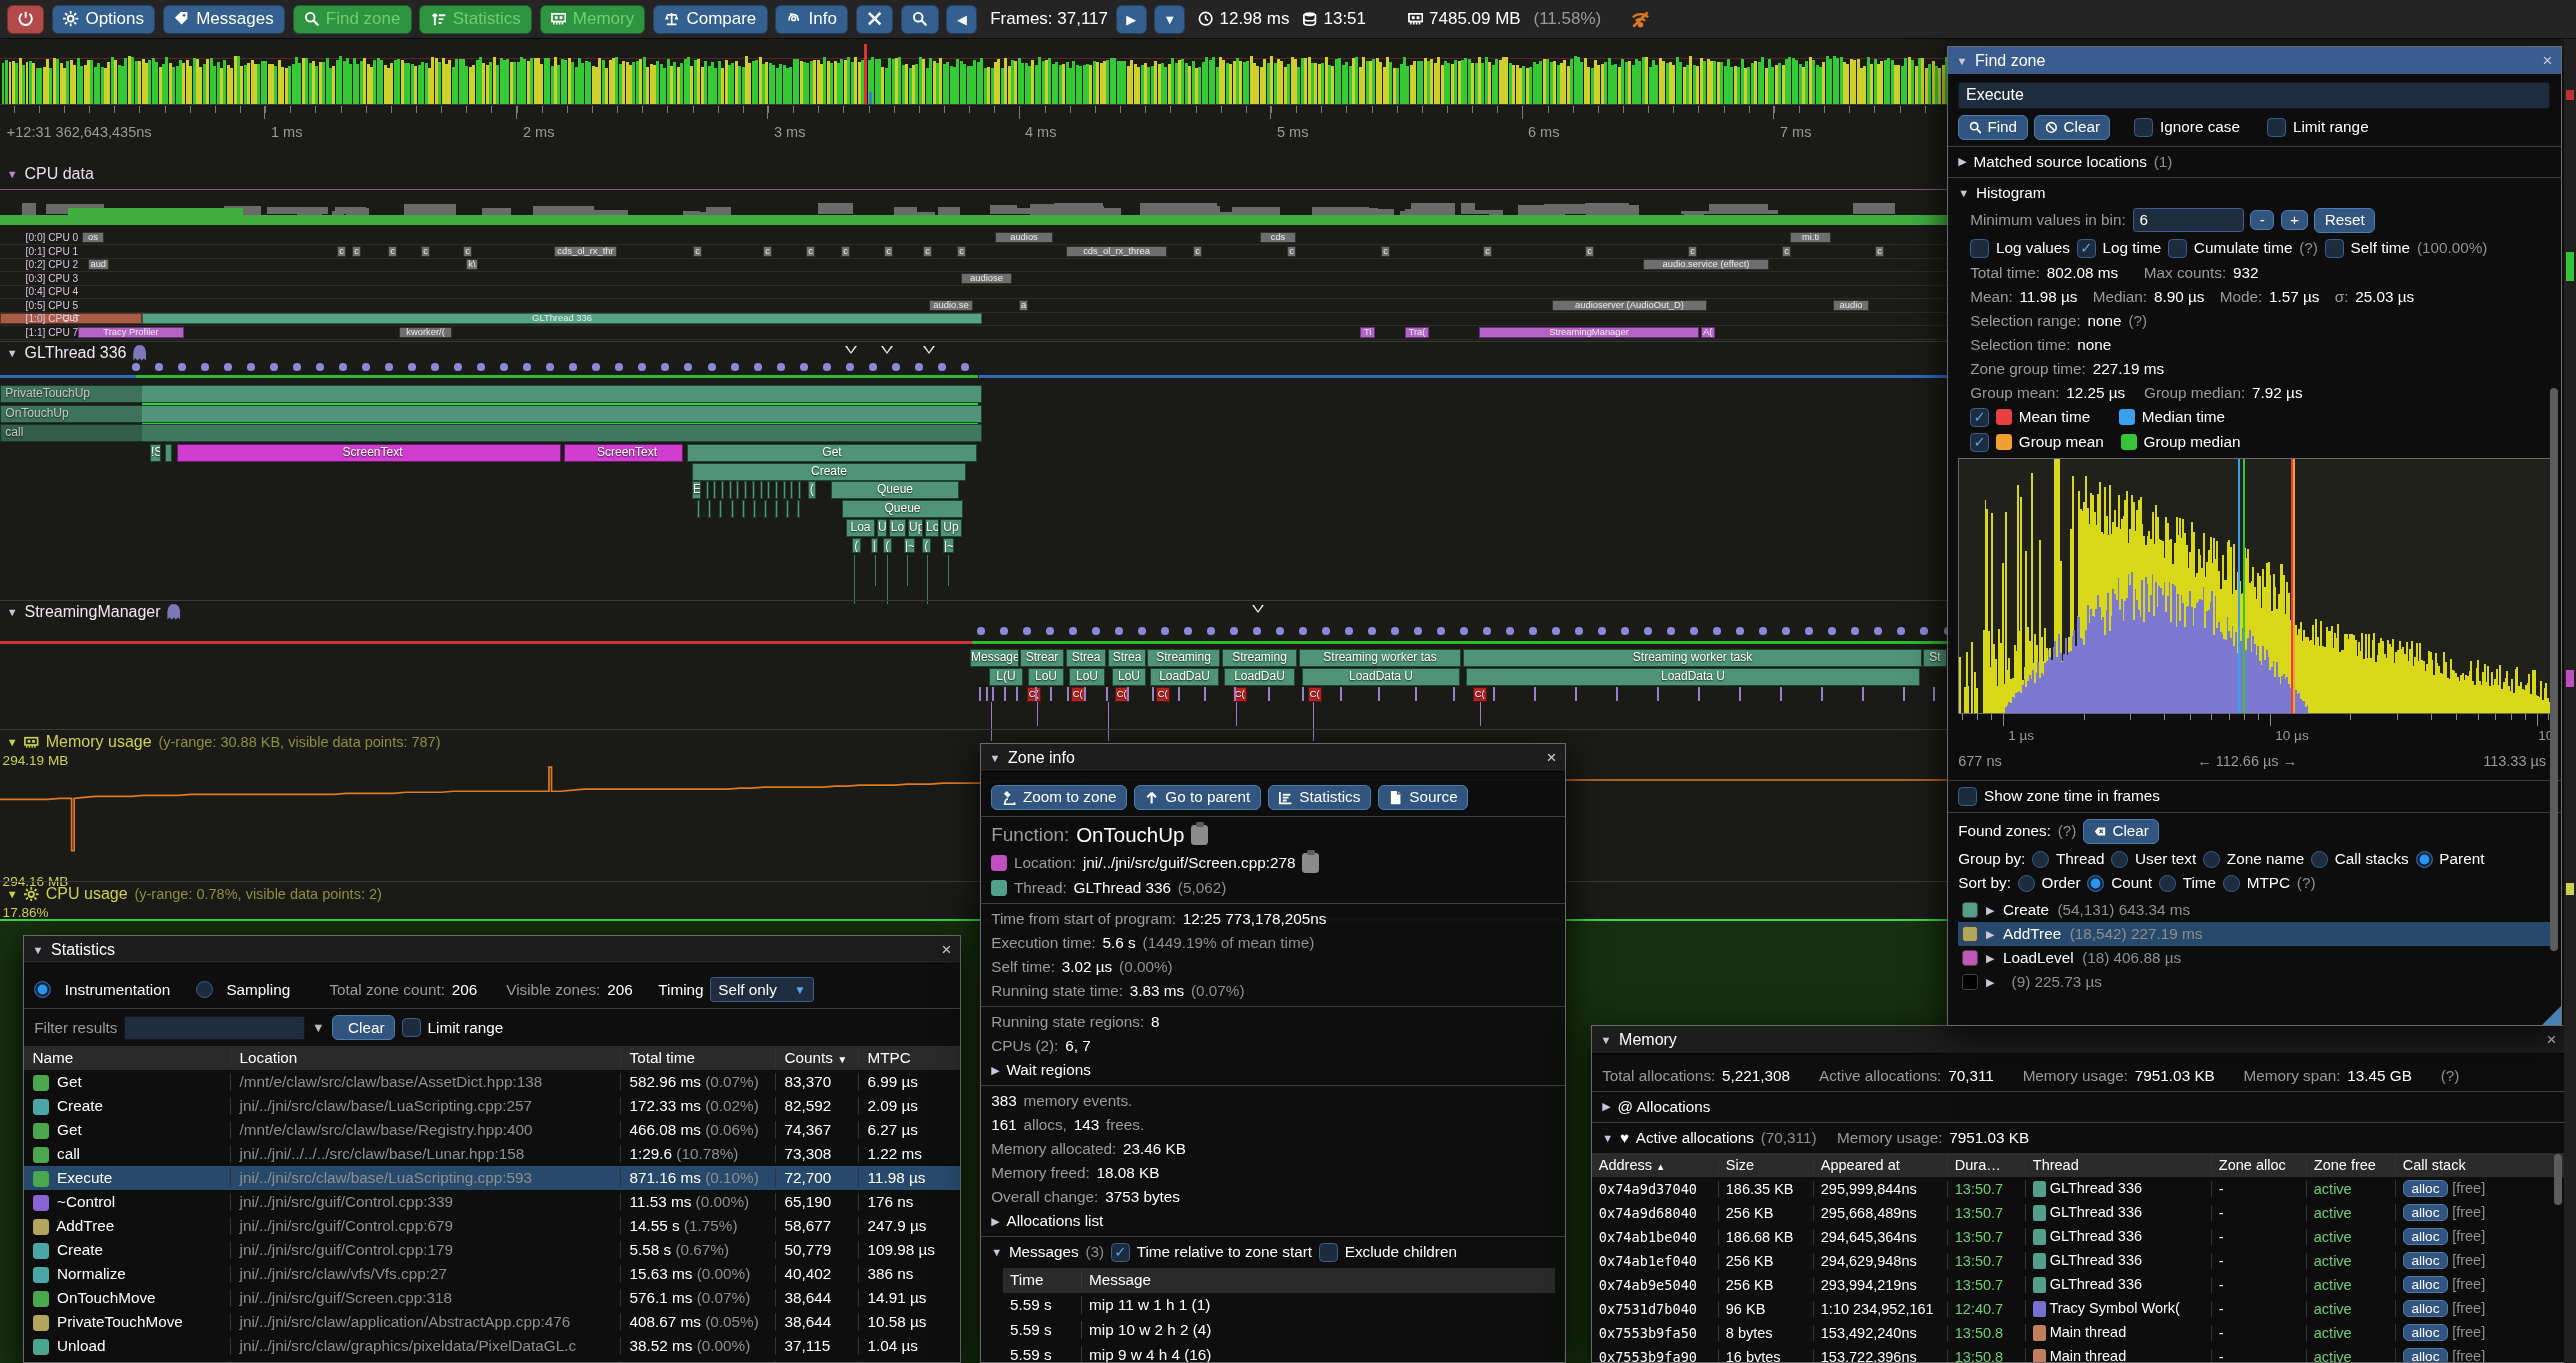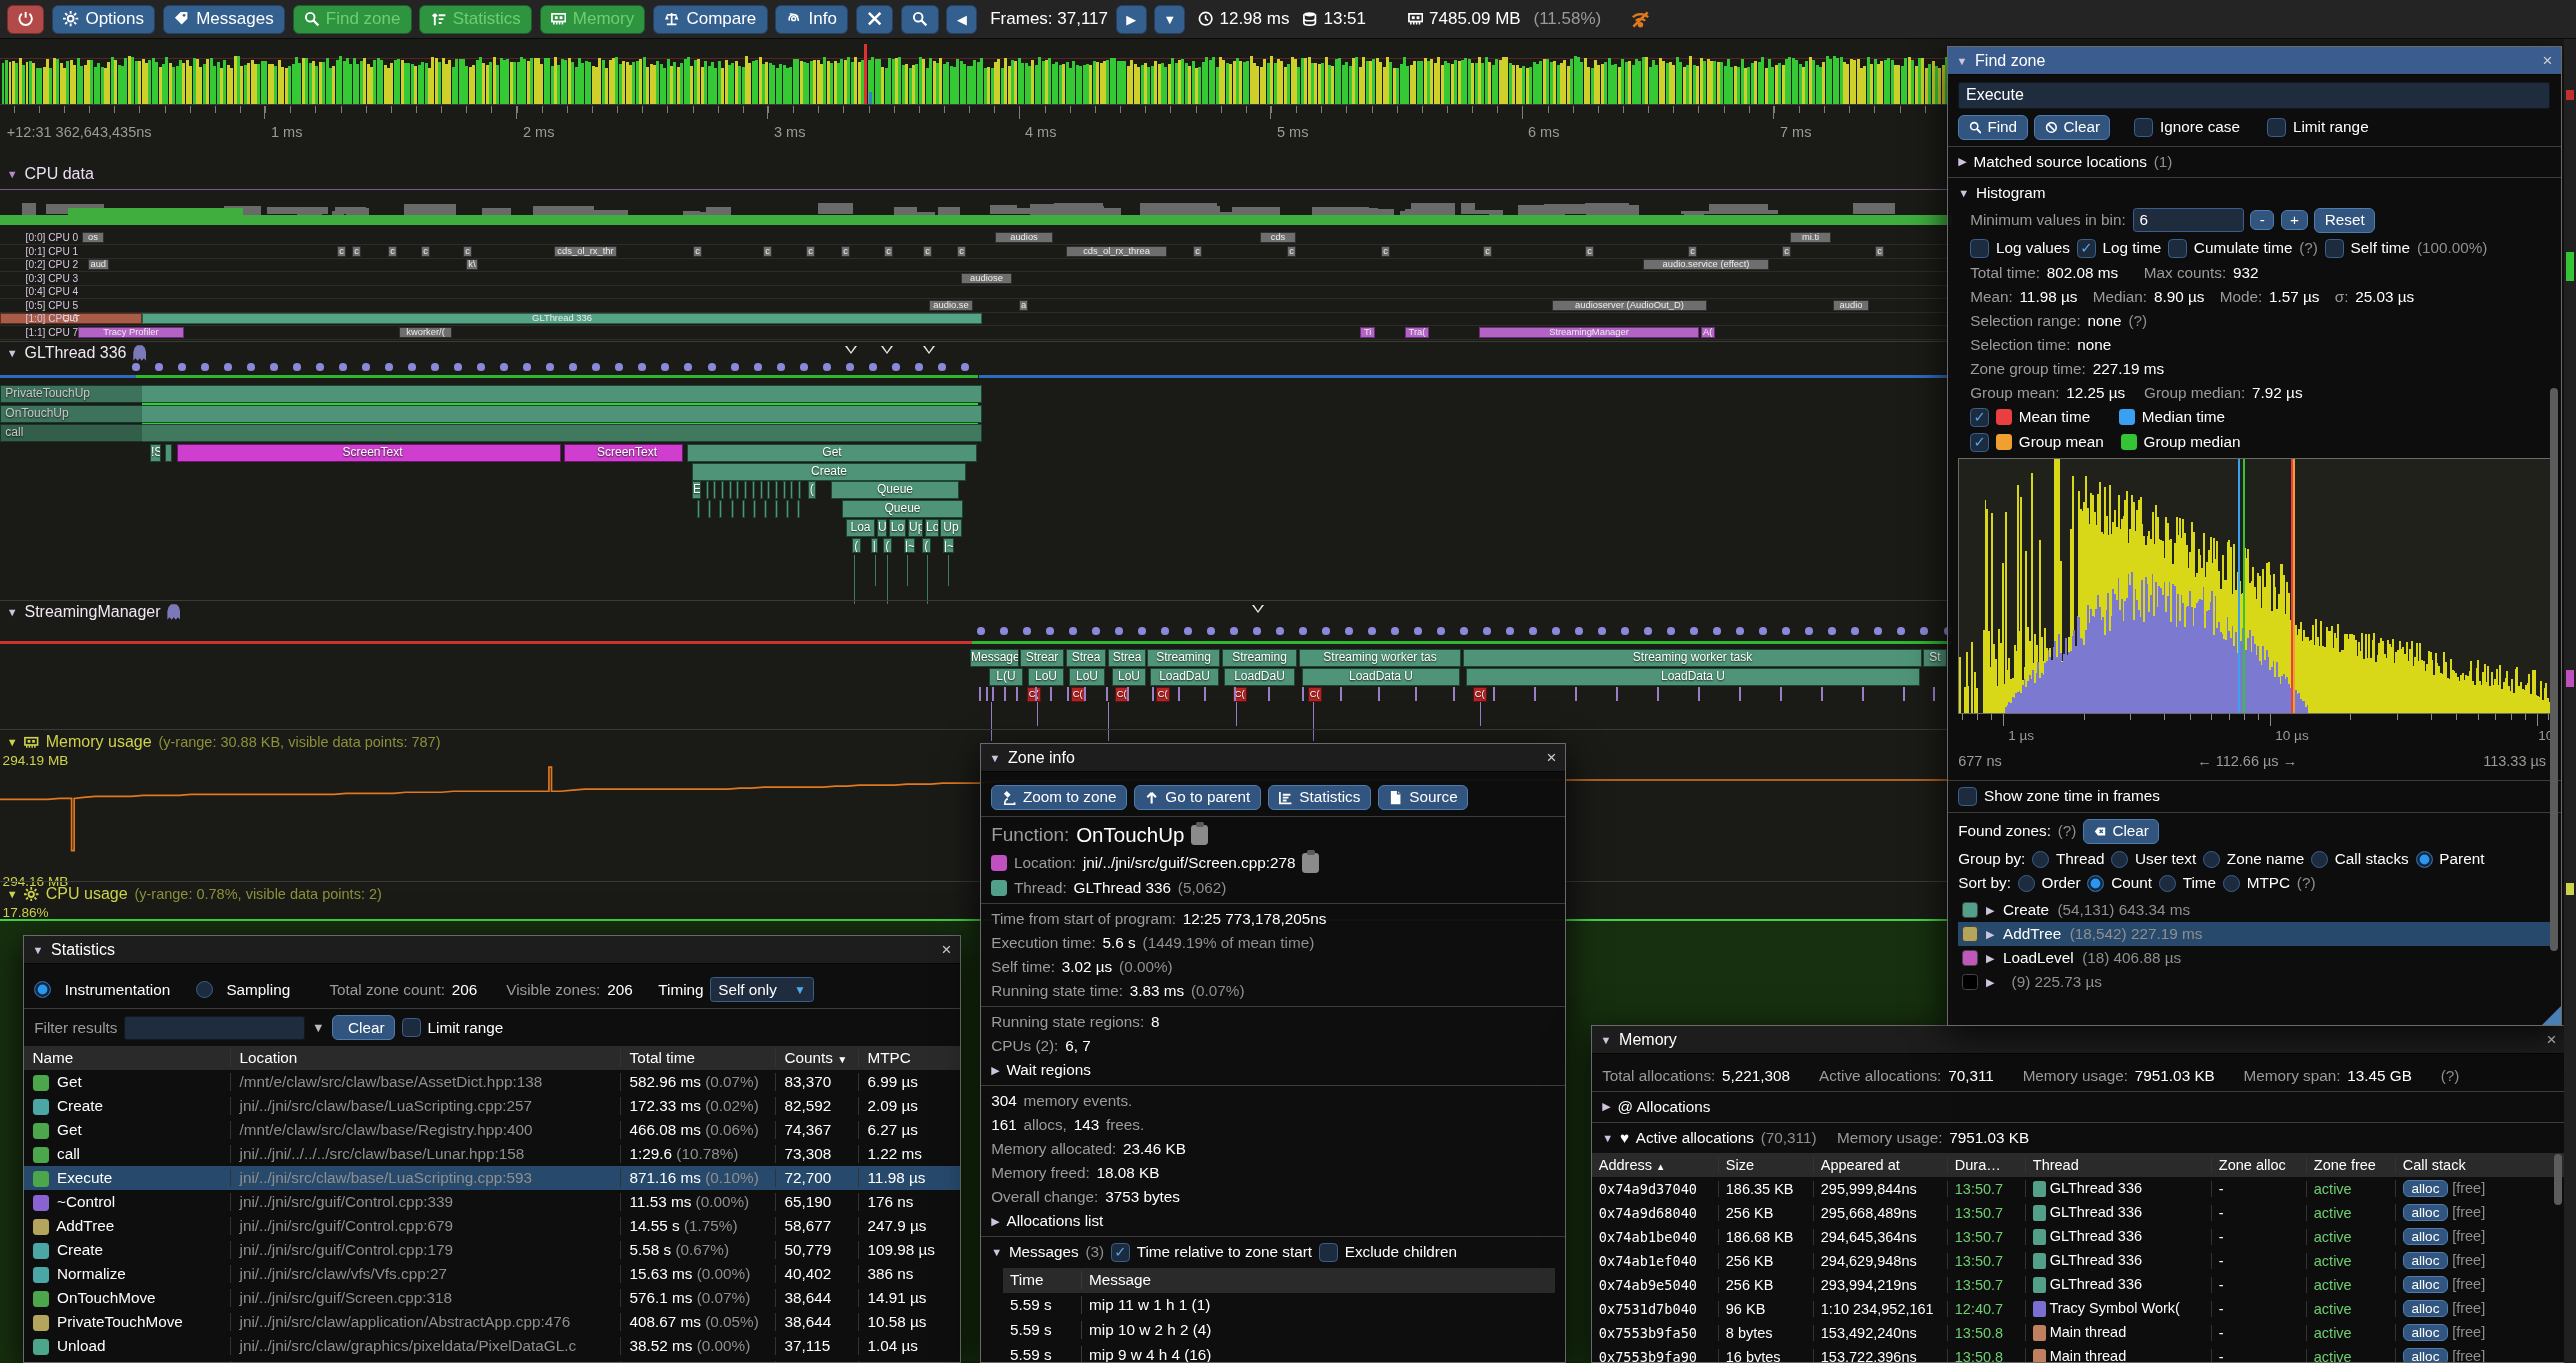--- a/index.html
+++ b/index.html
@@ -1536,21 +1536,21 @@
         <div class="line-row">
           <span class="glabel">CPUs (2):</span>
           <span>6,  7</span>
         </div>
         <div class="line-row">
           <span class="tri-exp">▶</span>
           <span>Wait regions</span>
         </div>
         <div class="hsep"></div>
         <div class="line-row">
-          <span>304</span>
+          <span>383</span>
           <span class="glabel">memory events.</span>
         </div>
         <div class="line-row">
           <span>161</span>
           <span class="glabel">allocs,</span>
           <span>143</span>
           <span class="glabel">frees.</span>
         </div>
         <div class="line-row">
           <span class="glabel">Memory allocated:</span>

